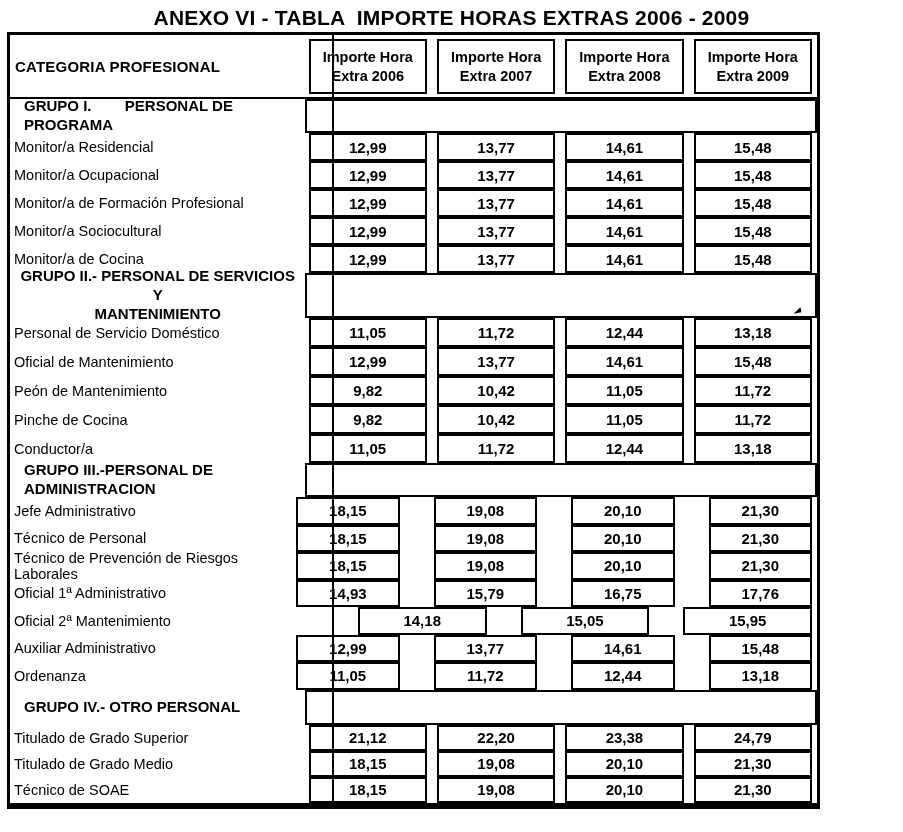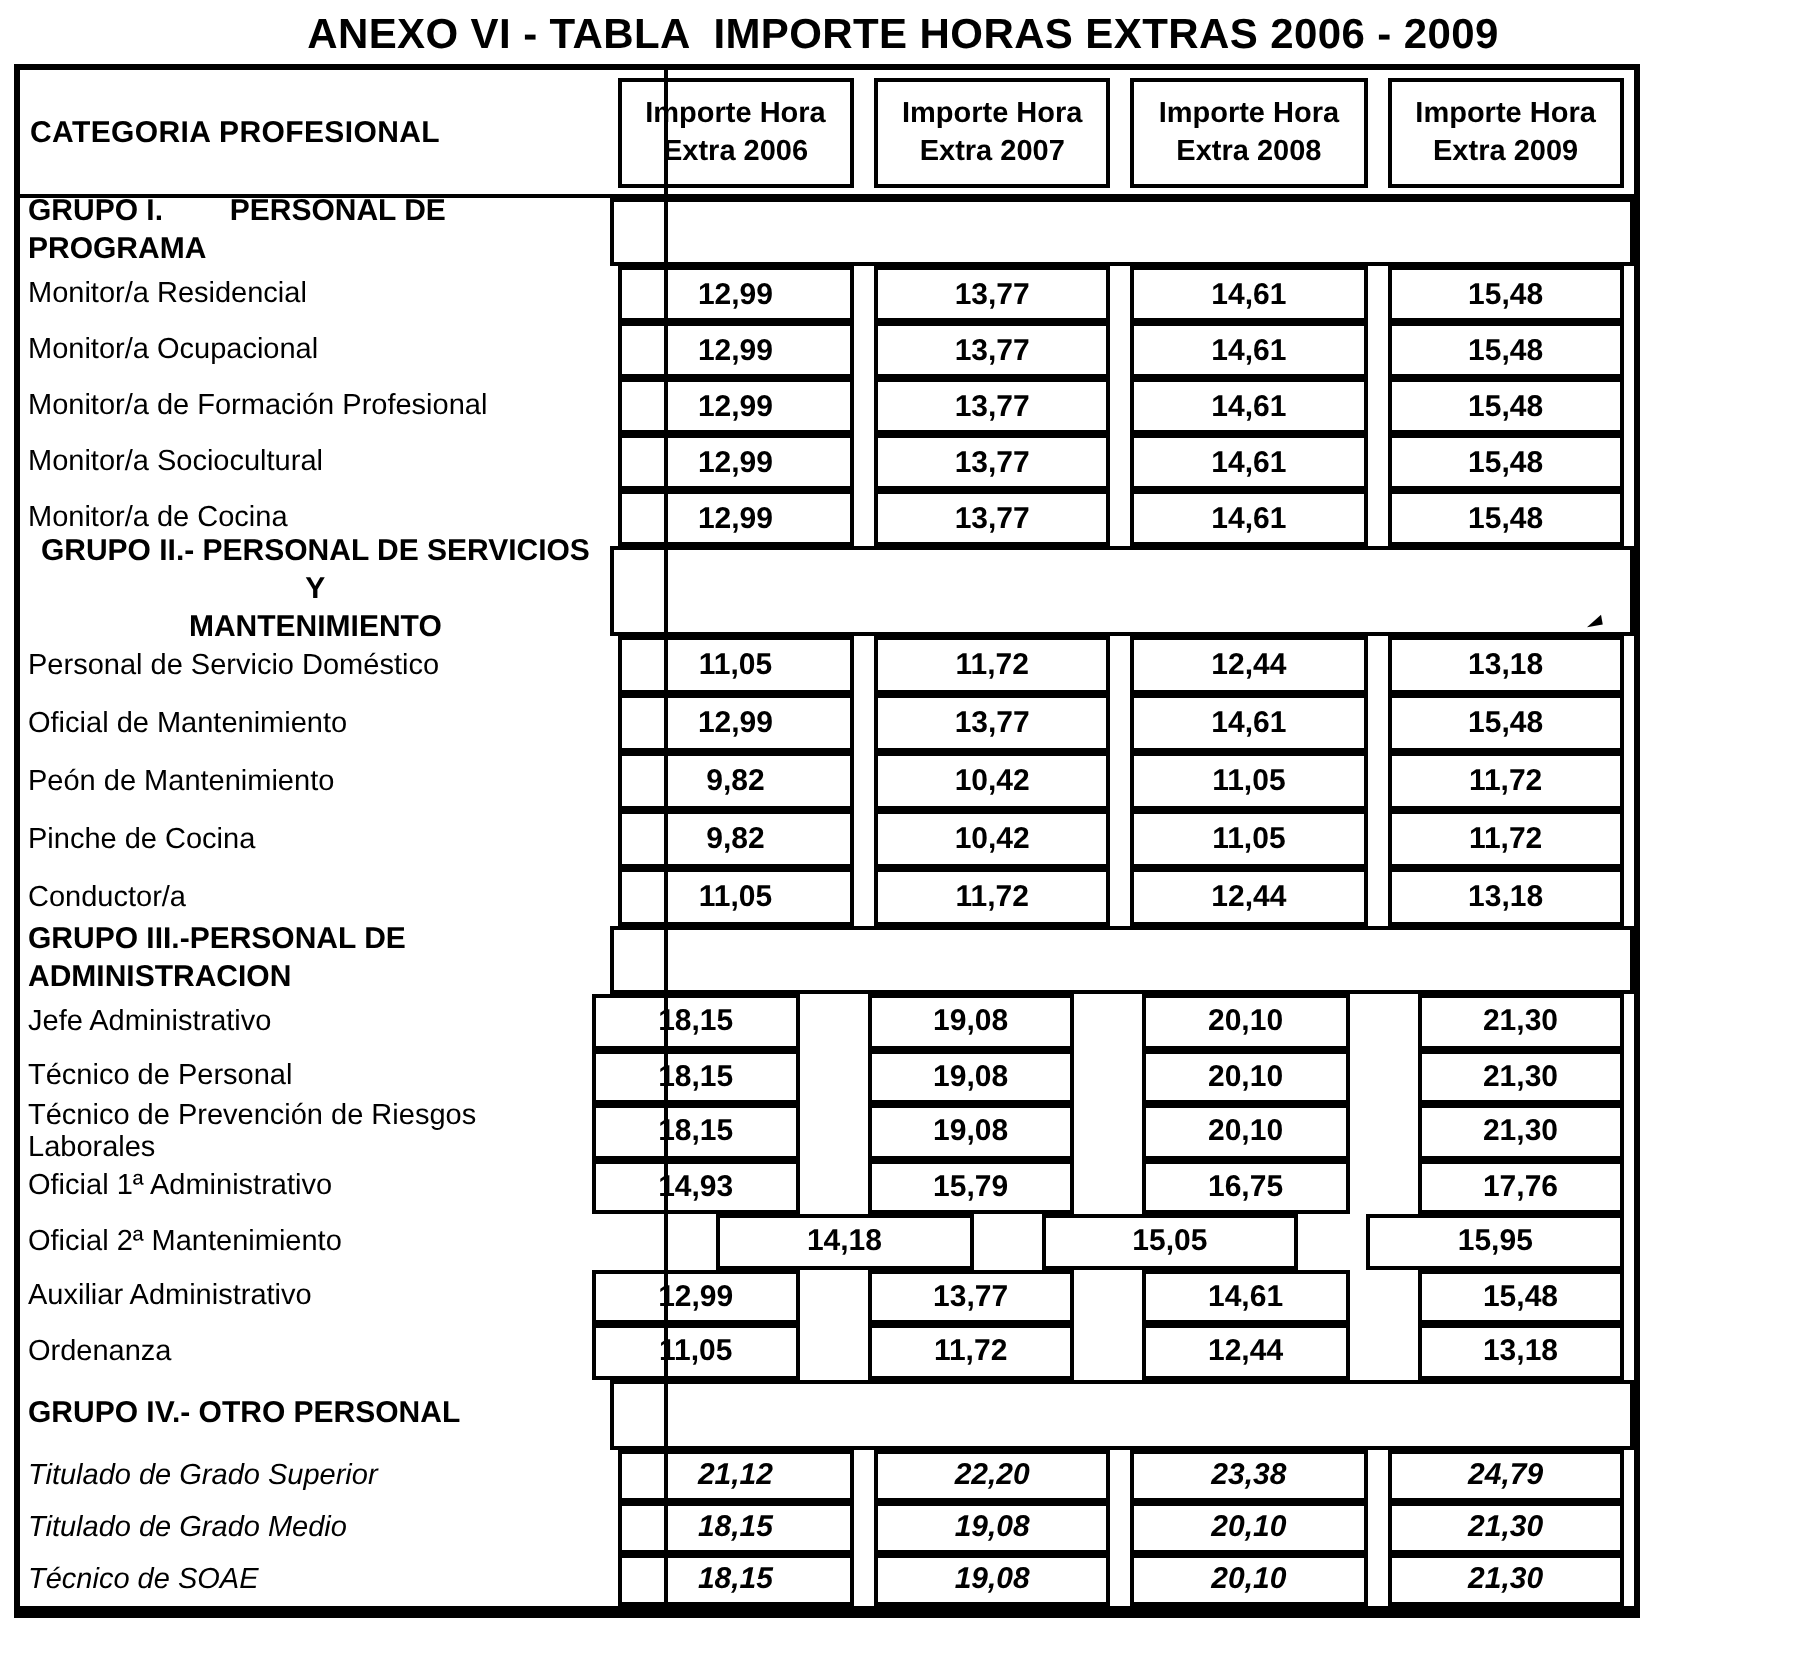--- a/index.html
+++ b/index.html
@@ -57,21 +57,21 @@
   }
   
   .group-band { display: flex; }
   .band-g1 { height: 34px; }
   .band-g2 { height: 45px; }
   .band-g3 { height: 34px; }
   .band-g4 { height: 35px; }
   .band-label {
     width: 322px;
     display: flex; align-items: center;
-    padding-left: 4px;
+    padding-left: 14px;
     font-weight: bold; font-size: 15px;
     white-space: pre-line;
     line-height: 1.25;
   }
   .band-label.center { justify-content: center; text-align: center; padding: 0 8px; }
   .band-box {
     width: 560px;
     border: 2px solid #000;
     position: relative;
   }
@@ -83,21 +83,21 @@
     border-bottom: 5px solid #000;
     border-left: 8px solid transparent;
     transform: rotate(-10deg);
   }
   .band-box.has-mark .corner-mark { display: block; }
   
   .data-row { display: flex; }
   .rows.g1 .data-row { height: 28px; }
   .rows.g2 .data-row { height: 29px; }
   .rows.g3 .data-row { height: 27.5px; gap: 24px; }
-  .rows.g4 .data-row { height: 26px; font-style: italic; }
+  .rows.g4 .data-row { height: 26px; }
   .cat-cell {
     width: 322px;
     display: flex; align-items: center;
     padding-left: 4px;
     font-size: 14.5px;
   }
   .val-cell { width: 140px; padding: 0 5px; display: flex; }
   .val-box {
     flex: 1;
     border: 2px solid #000;

